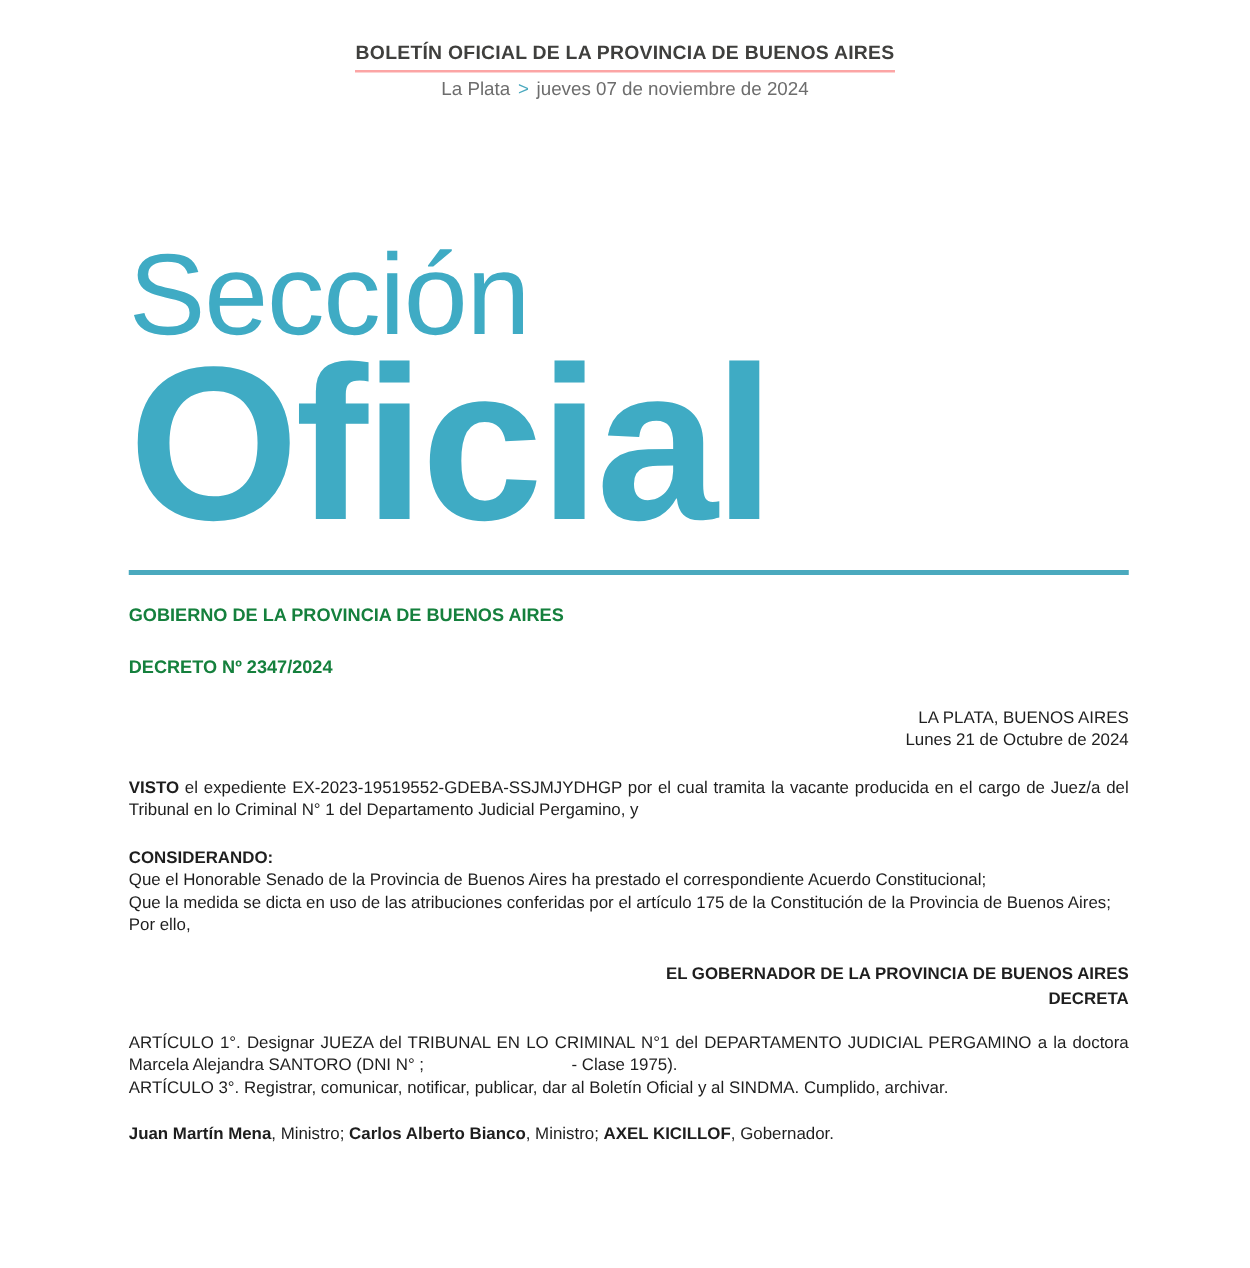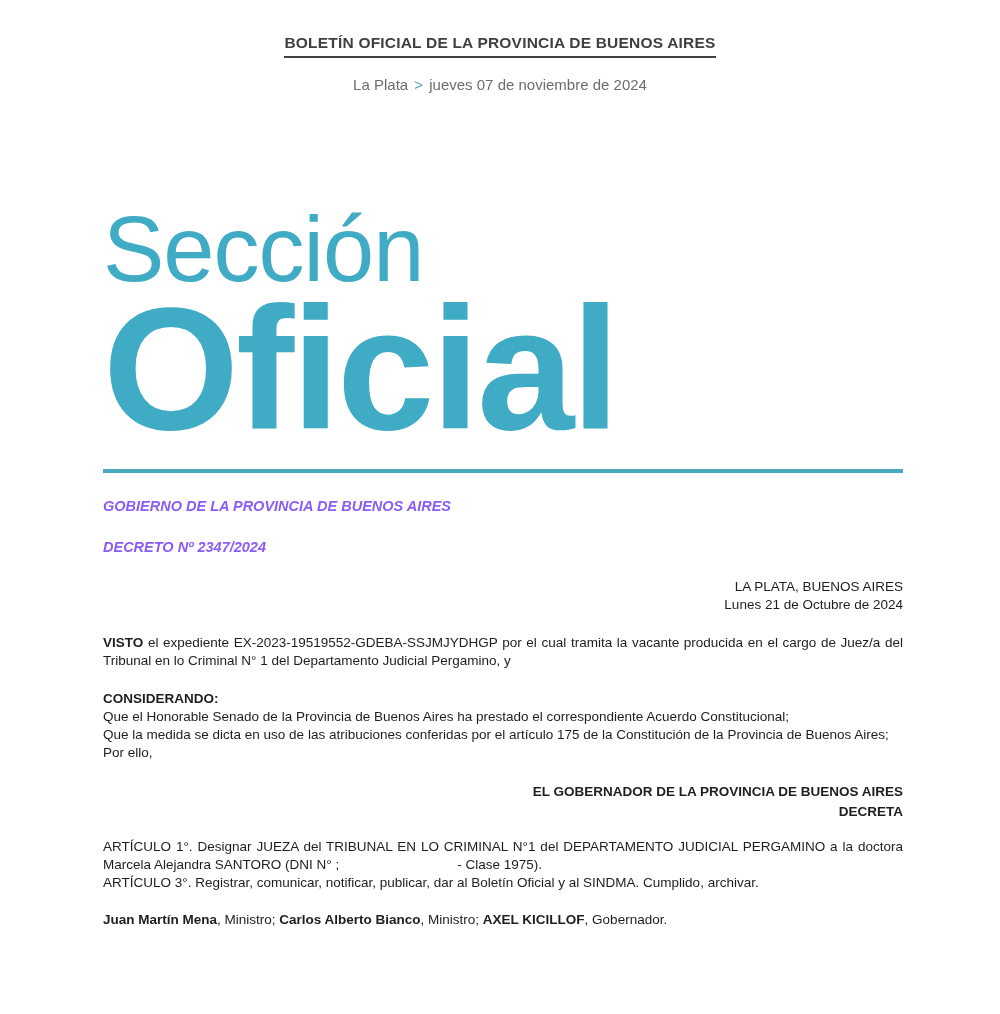--- a/index.html
+++ b/index.html
@@ -16,25 +16,25 @@
   .header {
     padding-top: 34px;
     text-align: center;
   }
   .header-title {
     display: inline-block;
     font-size: 15.5px;
     font-weight: bold;
     letter-spacing: 0.2px;
     color: #3f3f3d;
-    border-bottom: 2px solid #404040;
+    border-bottom: 2px solid #fca5a5;
     padding-bottom: 4px;
   }
   .header-sub {
-    margin-top: 18px;
+    margin-top: 5px;
     font-size: 15px;
     color: #6d6d6d;
   }
   .header-sub .accent-sep { color: #49a8be; padding: 0 2px; }
   
   .content {
     padding: 0 97px 0 103px;
   }
   
   .mast { margin-top: 110px; }
@@ -69,22 +69,21 @@
   .sec-title .tri {
     font-size: 20px;
     vertical-align: 2px;
     margin-right: 1px;
   }
   
   .bold-line {
     margin-top: 25px;
     font-size: 14.5px;
     font-weight: bold;
-    color: #8b5cf6;
-    font-style: italic;
+    color: #15803d;
   }
   .right-block {
     margin-top: 23px;
     text-align: right;
     font-size: 13.5px;
     line-height: 18px;
   }
   .para {
     margin: 20px 0 0 0;
     font-size: 13.5px;

